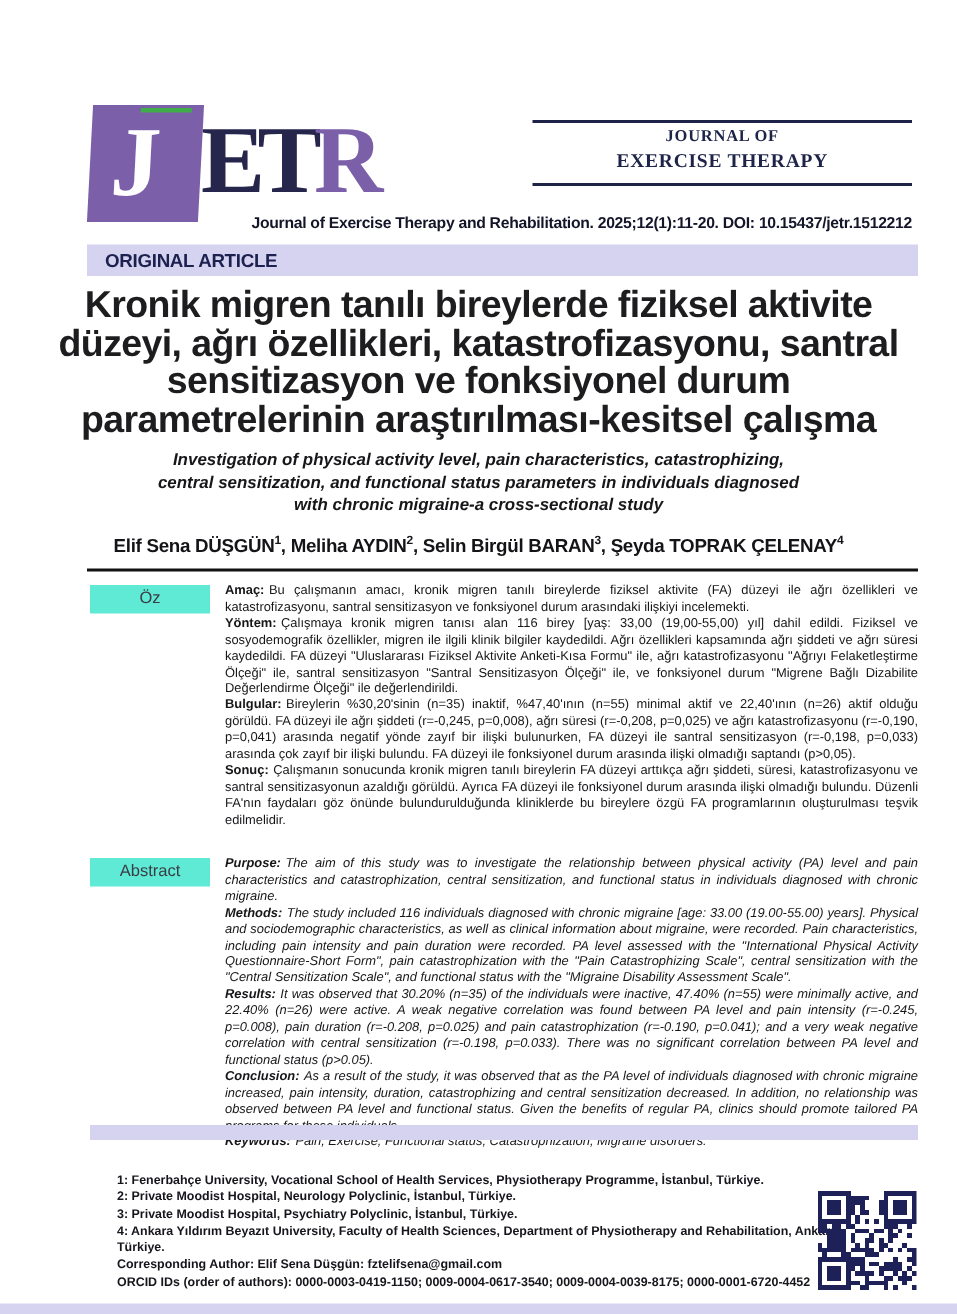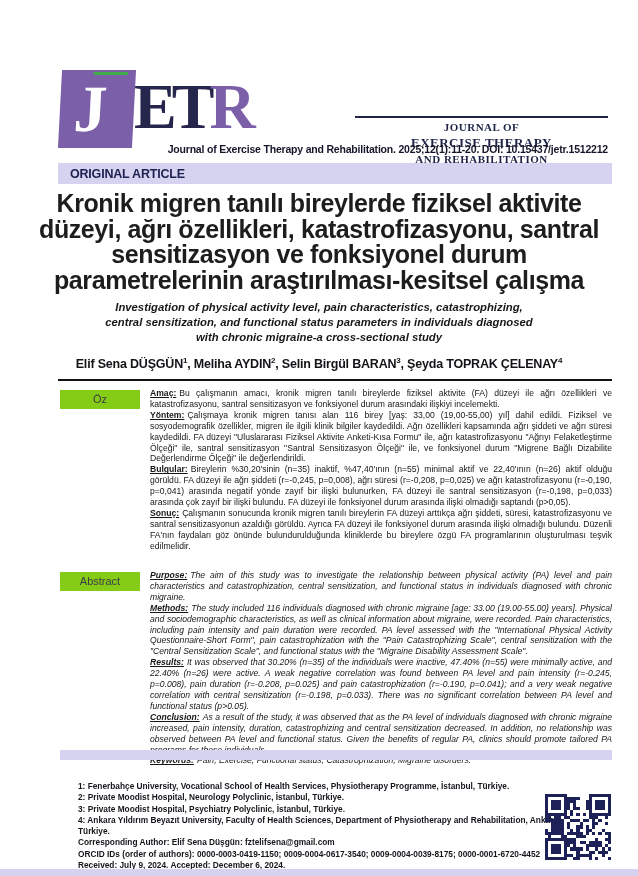--- a/index.html
+++ b/index.html
@@ -11,21 +11,21 @@
   .logo-box{position:relative;width:74px;height:78px;background:#7c5fa9;transform:skewX(-3deg);}
   .logo-accent{position:absolute;top:2px;right:8px;width:34px;height:3px;background:#3fae49;}
   .logo-j{position:absolute;left:14px;top:2px;font-family:"Liberation Serif",serif;
           font-weight:bold;font-size:66px;line-height:74px;color:#ffffff;}
   .logo-letter{font-family:"Liberation Serif",serif;font-weight:bold;font-size:64px;
                line-height:70px;letter-spacing:-5px;margin-top:2px;}
   .navy{color:#26254c;} .purple{color:#7c5fa9;}
 
   .journal{position:absolute;left:355px;top:80px;width:253px;text-align:center;
            color:#1e2448;border-top:2px solid #1e2448;border-bottom:2px solid #1e2448;
-           padding:3px 0 5px 0;font-family:"Liberation Serif",serif;margin-top:36px;}
+           padding:3px 0 5px 0;font-family:"Liberation Serif",serif;}
   .journal .l1{font-size:11px;font-weight:bold;letter-spacing:.5px;}
   .journal .l2{font-size:13px;font-weight:bold;letter-spacing:.5px;line-height:20px;}
   .journal .l3{font-size:11px;font-weight:bold;letter-spacing:.5px;}
 
   .citation{position:absolute;right:30px;top:143px;font-size:10.5px;font-weight:bold;
             color:#15152a;letter-spacing:-.2px;}
 
   .banner{position:absolute;left:58px;top:163px;width:542px;height:21px;background:#d6d3f0;
           color:#1c2150;font-weight:bold;font-size:12.5px;line-height:23px;
           padding-left:12px;letter-spacing:-.2px;}
@@ -34,28 +34,28 @@
   .title-tr{position:absolute;left:36px;top:191px;width:566px;text-align:center;
             font-size:25px;font-weight:bold;color:#1d1d1f;line-height:25.5px;letter-spacing:-.4px;}
   .title-en{position:absolute;left:104px;top:300px;width:430px;text-align:center;
             font-size:11.3px;font-weight:bold;font-style:italic;line-height:15px;color:#17171a;}
   .authors{position:absolute;left:40px;top:356px;width:558px;text-align:center;
            font-size:12.5px;font-weight:bold;color:#141418;letter-spacing:-.2px;}
   .authors sup{font-size:8px;}
   .rule{position:absolute;left:58px;top:379px;width:554px;height:2px;background:#121212;}
 
   
-  .sec-label{position:absolute;left:60px;width:80px;height:19px;background:#84cc16;
+  .sec-label{position:absolute;left:60px;width:80px;height:19px;background:#5eead4;
              text-align:center;font-size:11px;line-height:19px;color:#3c3c46;}
   .label-oz{top:390px;} .label-abs{top:572px;}
   .abs-col{position:absolute;left:150px;width:462px;text-align:justify;
            font-size:8.6px;line-height:10.9px;color:#17171a;}
   .oz-col{top:388px;} .en-col{top:570px;font-style:italic;}
   .abs-col p{margin:0;}
-  .lead{font-weight:bold;margin-right:3px;text-decoration:underline;}
+  .lead{font-weight:bold;margin-right:3px;}
 
   .divider{position:absolute;left:60px;top:750px;width:552px;height:10px;background:#d6d3f0;}
 
   
   .affil{position:absolute;left:78px;top:781px;width:505px;font-size:8.3px;
          line-height:11.3px;font-weight:bold;color:#15151c;}
   .qr{position:absolute;left:545px;top:794px;width:66px;height:66px;}
   .bottom-bar{position:absolute;left:0;top:869px;width:638px;height:7px;background:#d6d3f0;}
 </style>
 </head>
@@ -69,21 +69,20 @@
       <span class="logo-j">J</span>
     </div>
     <span class="logo-letter navy">E</span>
     <span class="logo-letter navy">T</span>
     <span class="logo-letter purple">R</span>
   </div>
 
   <div class="journal">
     <div class="l1">JOURNAL OF</div>
     <div class="l2">EXERCISE THERAPY</div>
-    <div class="l3">AND REHABILITATION</div>
   </div>
 
   <div class="citation">Journal of Exercise Therapy and Rehabilitation. 2025;12(1):11-20. DOI: 10.15437/jetr.1512212</div>
 
   <div class="banner">ORIGINAL ARTICLE</div>
 
   <div class="title-tr">Kronik migren tanılı bireylerde fiziksel aktivite düzeyi, ağrı özellikleri, katastrofizasyonu, santral sensitizasyon ve fonksiyonel durum parametrelerinin araştırılması-kesitsel çalışma</div>
   <div class="title-en">Investigation of physical activity level, pain characteristics, catastrophizing, central sensitization, and functional status parameters in individuals diagnosed with chronic migraine-a cross-sectional study</div>
 
   <div class="authors">
@@ -114,21 +113,20 @@
 
   <div class="divider"></div>
 
   <div class="affil">
     <div>1: Fenerbahçe University, Vocational School of Health Services, Physiotherapy Programme, İstanbul, Türkiye.</div>
     <div>2: Private Moodist Hospital, Neurology Polyclinic, İstanbul, Türkiye.</div>
     <div>3: Private Moodist Hospital, Psychiatry Polyclinic, İstanbul, Türkiye.</div>
     <div>4: Ankara Yıldırım Beyazıt University, Faculty of Health Sciences, Department of Physiotherapy and Rehabilitation, Ankara, Türkiye.</div>
     <div>Corresponding Author: Elif Sena Düşgün: fztelifsena@gmail.com</div>
     <div>ORCID IDs (order of authors): 0000-0003-0419-1150; 0009-0004-0617-3540; 0009-0004-0039-8175; 0000-0001-6720-4452</div>
-    <div>Received: July 9, 2024. Accepted: December 6, 2024.</div>
   </div>
 
   <svg class="qr" id="qr" viewBox="0 0 21 21" shape-rendering="crispEdges">
       <rect x="0" y="0" width="1" height="1" fill="#1e2158"></rect>
       <rect x="1" y="0" width="1" height="1" fill="#1e2158"></rect>
       <rect x="2" y="0" width="1" height="1" fill="#1e2158"></rect>
       <rect x="3" y="0" width="1" height="1" fill="#1e2158"></rect>
       <rect x="4" y="0" width="1" height="1" fill="#1e2158"></rect>
       <rect x="5" y="0" width="1" height="1" fill="#1e2158"></rect>
       <rect x="6" y="0" width="1" height="1" fill="#1e2158"></rect>

